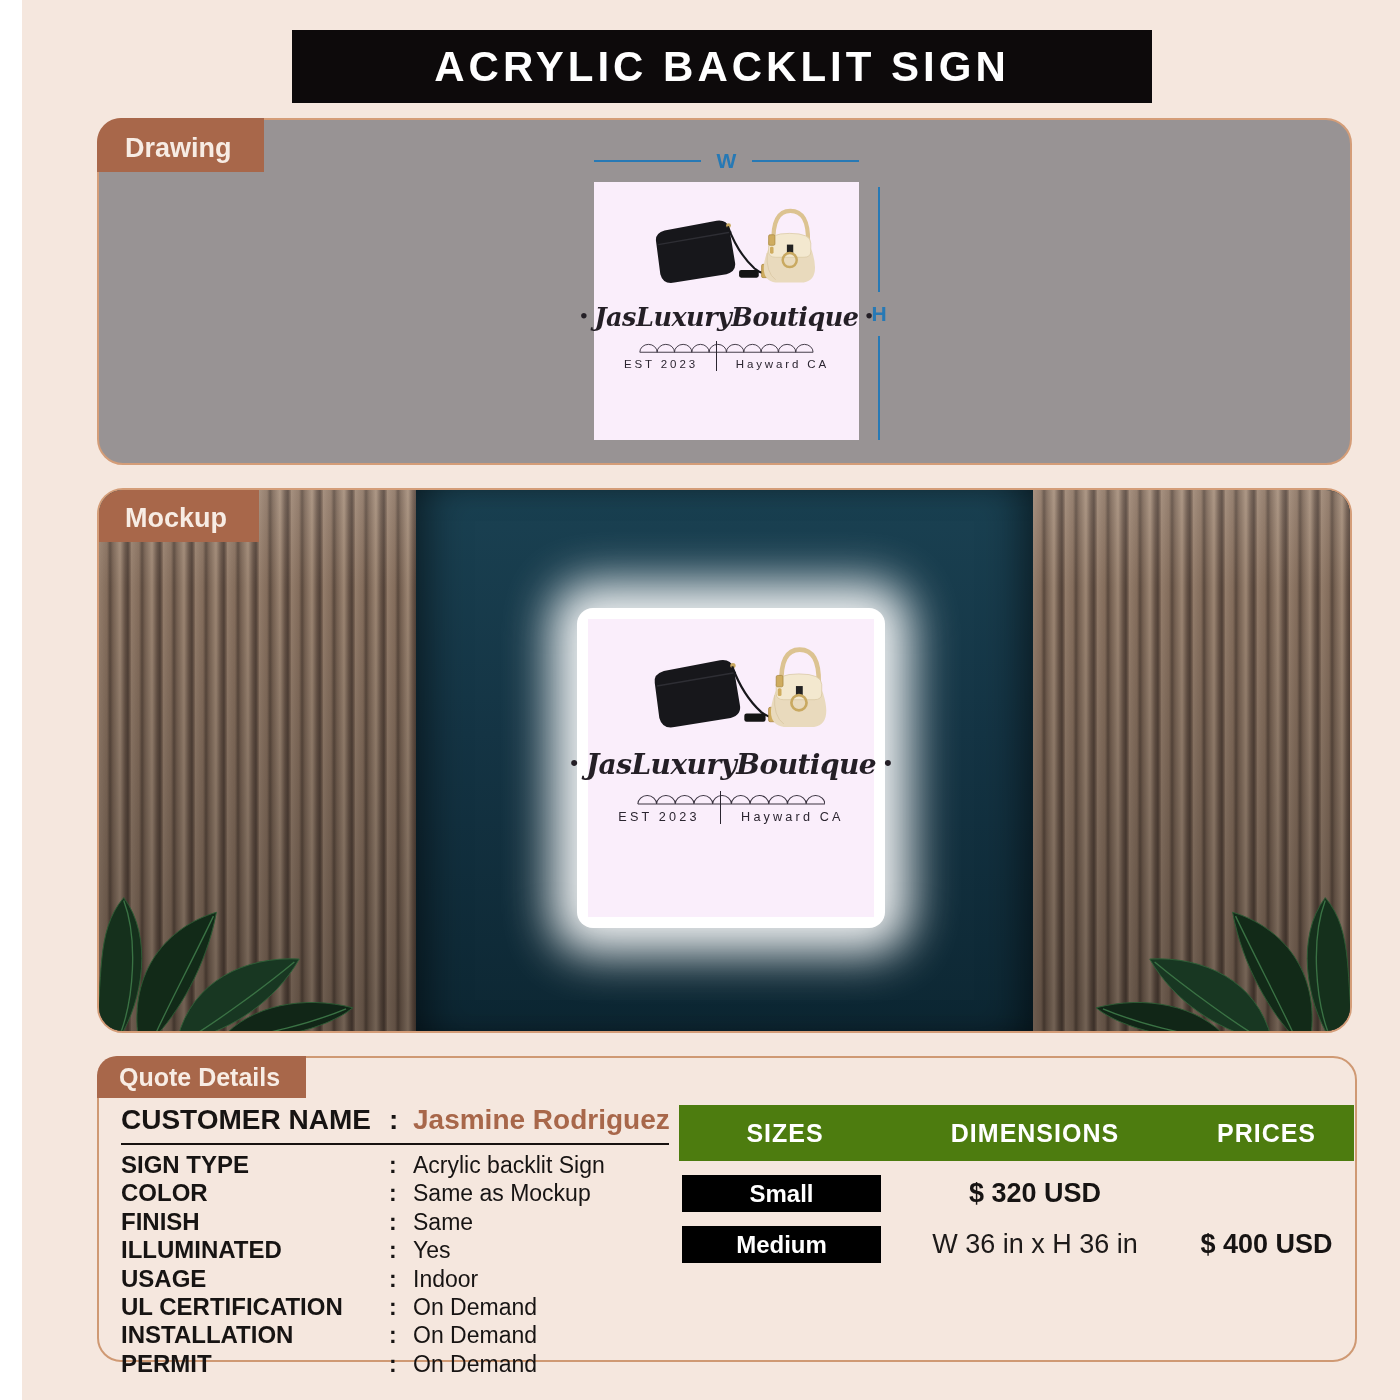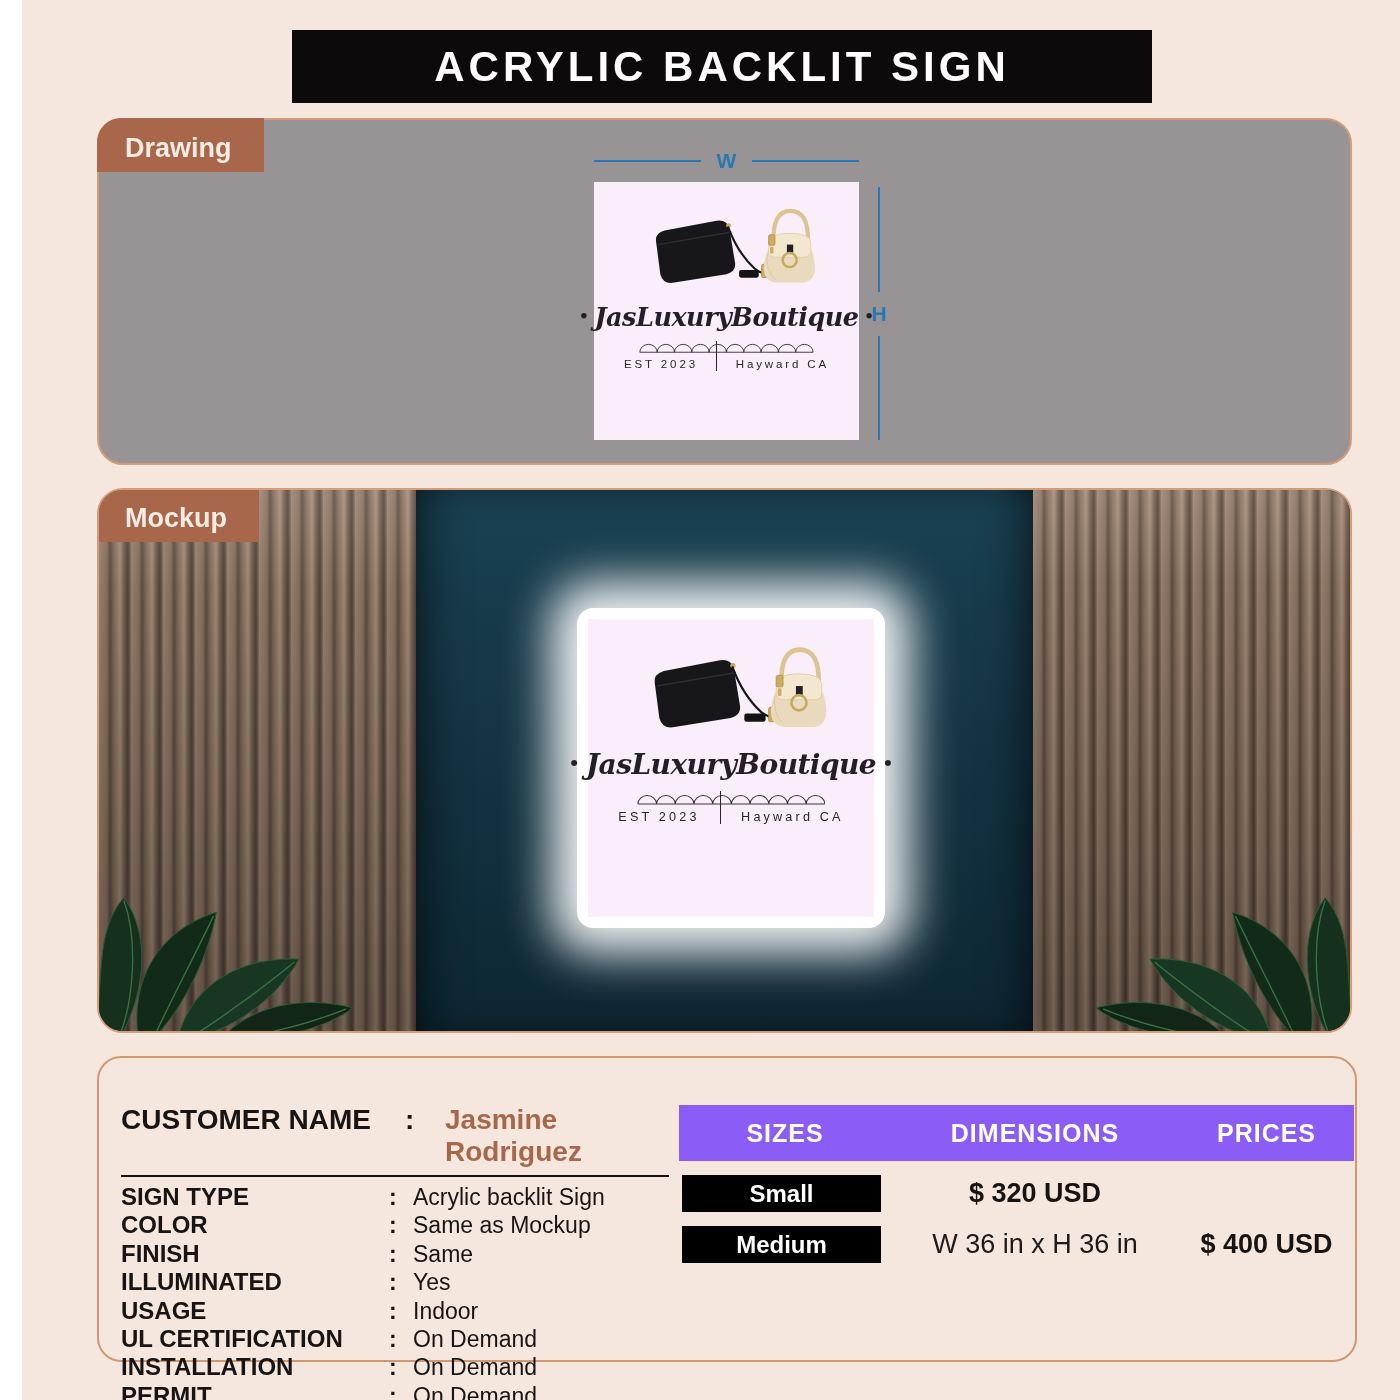--- a/index.html
+++ b/index.html
@@ -66,32 +66,32 @@
   .sign-mockup{width:100%;height:100%;font-size:11px;}
   .plant{position:absolute;bottom:-8px;width:300px;height:195px;z-index:4;}
   .plant-left{left:-18px;}
   .plant-right{right:-18px;transform:scaleX(-1);}
 
   
   .quote-box{position:absolute;left:75px;top:1056px;width:1260px;height:306px;
              border:2px solid #cf9973;border-radius:24px;box-sizing:border-box;}
   .details{position:absolute;left:22px;top:46px;width:560px;color:#171413;}
   .cust-row{display:grid;grid-template-columns:268px 24px 1fr;align-items:baseline;
-            font-weight:bold;font-size:28px;gap:16px;}
+            font-weight:bold;font-size:28px;}
   .cust-value{color:#a8674a;}
   .cust-underline{height:2px;background:#17120f;margin:7px 0 6px 0;width:548px;}
   .detail-row{display:grid;grid-template-columns:268px 24px 1fr;align-items:baseline;
               line-height:28.4px;}
   .detail-row .lbl{font-weight:bold;font-size:24px;}
   .detail-row .colon{font-weight:bold;font-size:23px;}
   .detail-row .val{font-size:23px;}
 
   
   .price-table{position:absolute;left:580px;top:47px;width:675px;}
-  .pt-header{display:grid;grid-template-columns:212px 288px 175px;background:#8b5cf6;
+  .pt-header{display:grid;grid-template-columns:212px 288px 175px;background:#4d7c0f;
              height:56px;align-items:center;color:#ffffff;font-weight:bold;font-size:25px;
              text-align:center;letter-spacing:1px;}
   .pt-row{display:grid;grid-template-columns:212px 288px 175px;align-items:center;
           margin-top:14px;height:37px;}
   .size-chip{background:#000000;color:#ffffff;font-weight:bold;font-size:24px;height:37px;
              line-height:37px;text-align:center;margin:0 10px 0 3px;cursor:pointer;}
   .pt-dim{text-align:center;font-size:27px;color:#1d1a19;}
   .pt-price{font-weight:bold;font-size:27px;color:#171413;text-align:center;}
 </style>
 </head>
@@ -213,20 +213,21 @@
           <span class="est-divider"></span>
           <span>Hayward CA</span>
         </div>
       </div>
     </div>
 
     <div class="tab">Mockup</div>
   </section>
 
   <section class="quote-box">
+    <div class="tab tab-quote">Quote Details</div>
 
     <div class="details">
       <div class="cust-row">
         <span>CUSTOMER NAME</span>
         <span>:</span>
         <span class="cust-value">Jasmine Rodriguez</span>
       </div>
       <div class="cust-underline"></div>
 
       <div class="detail-row">

